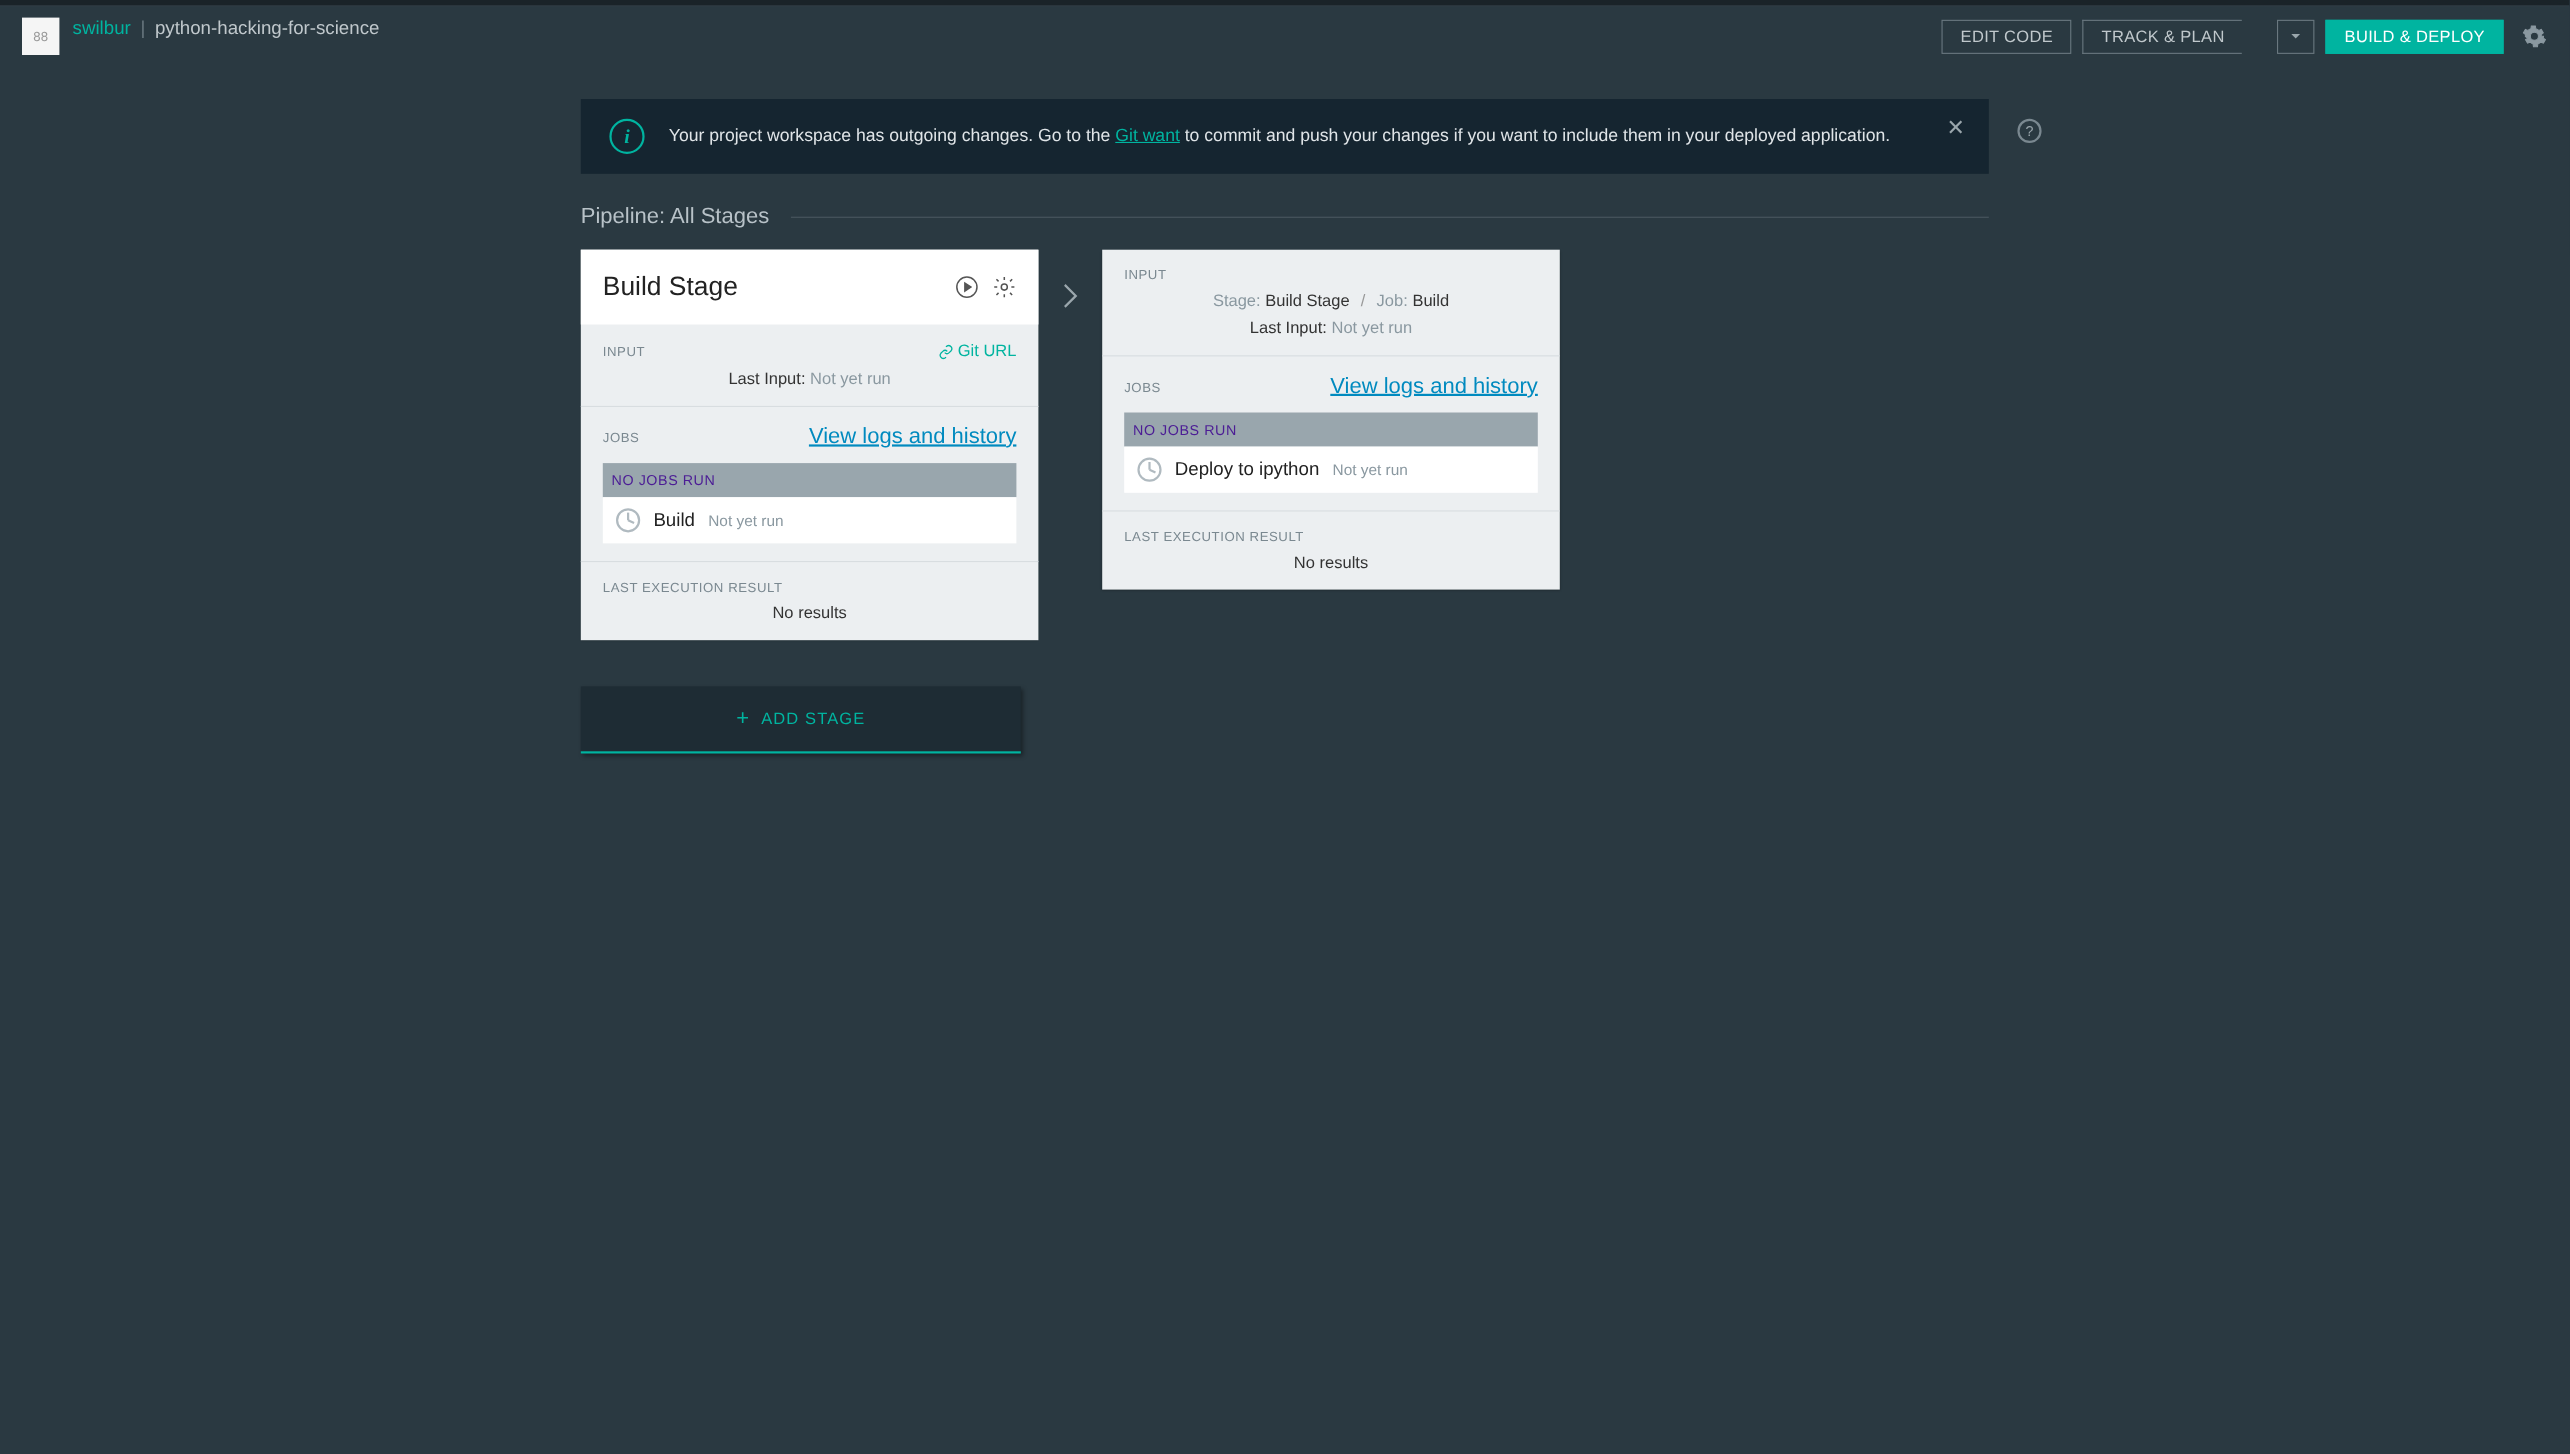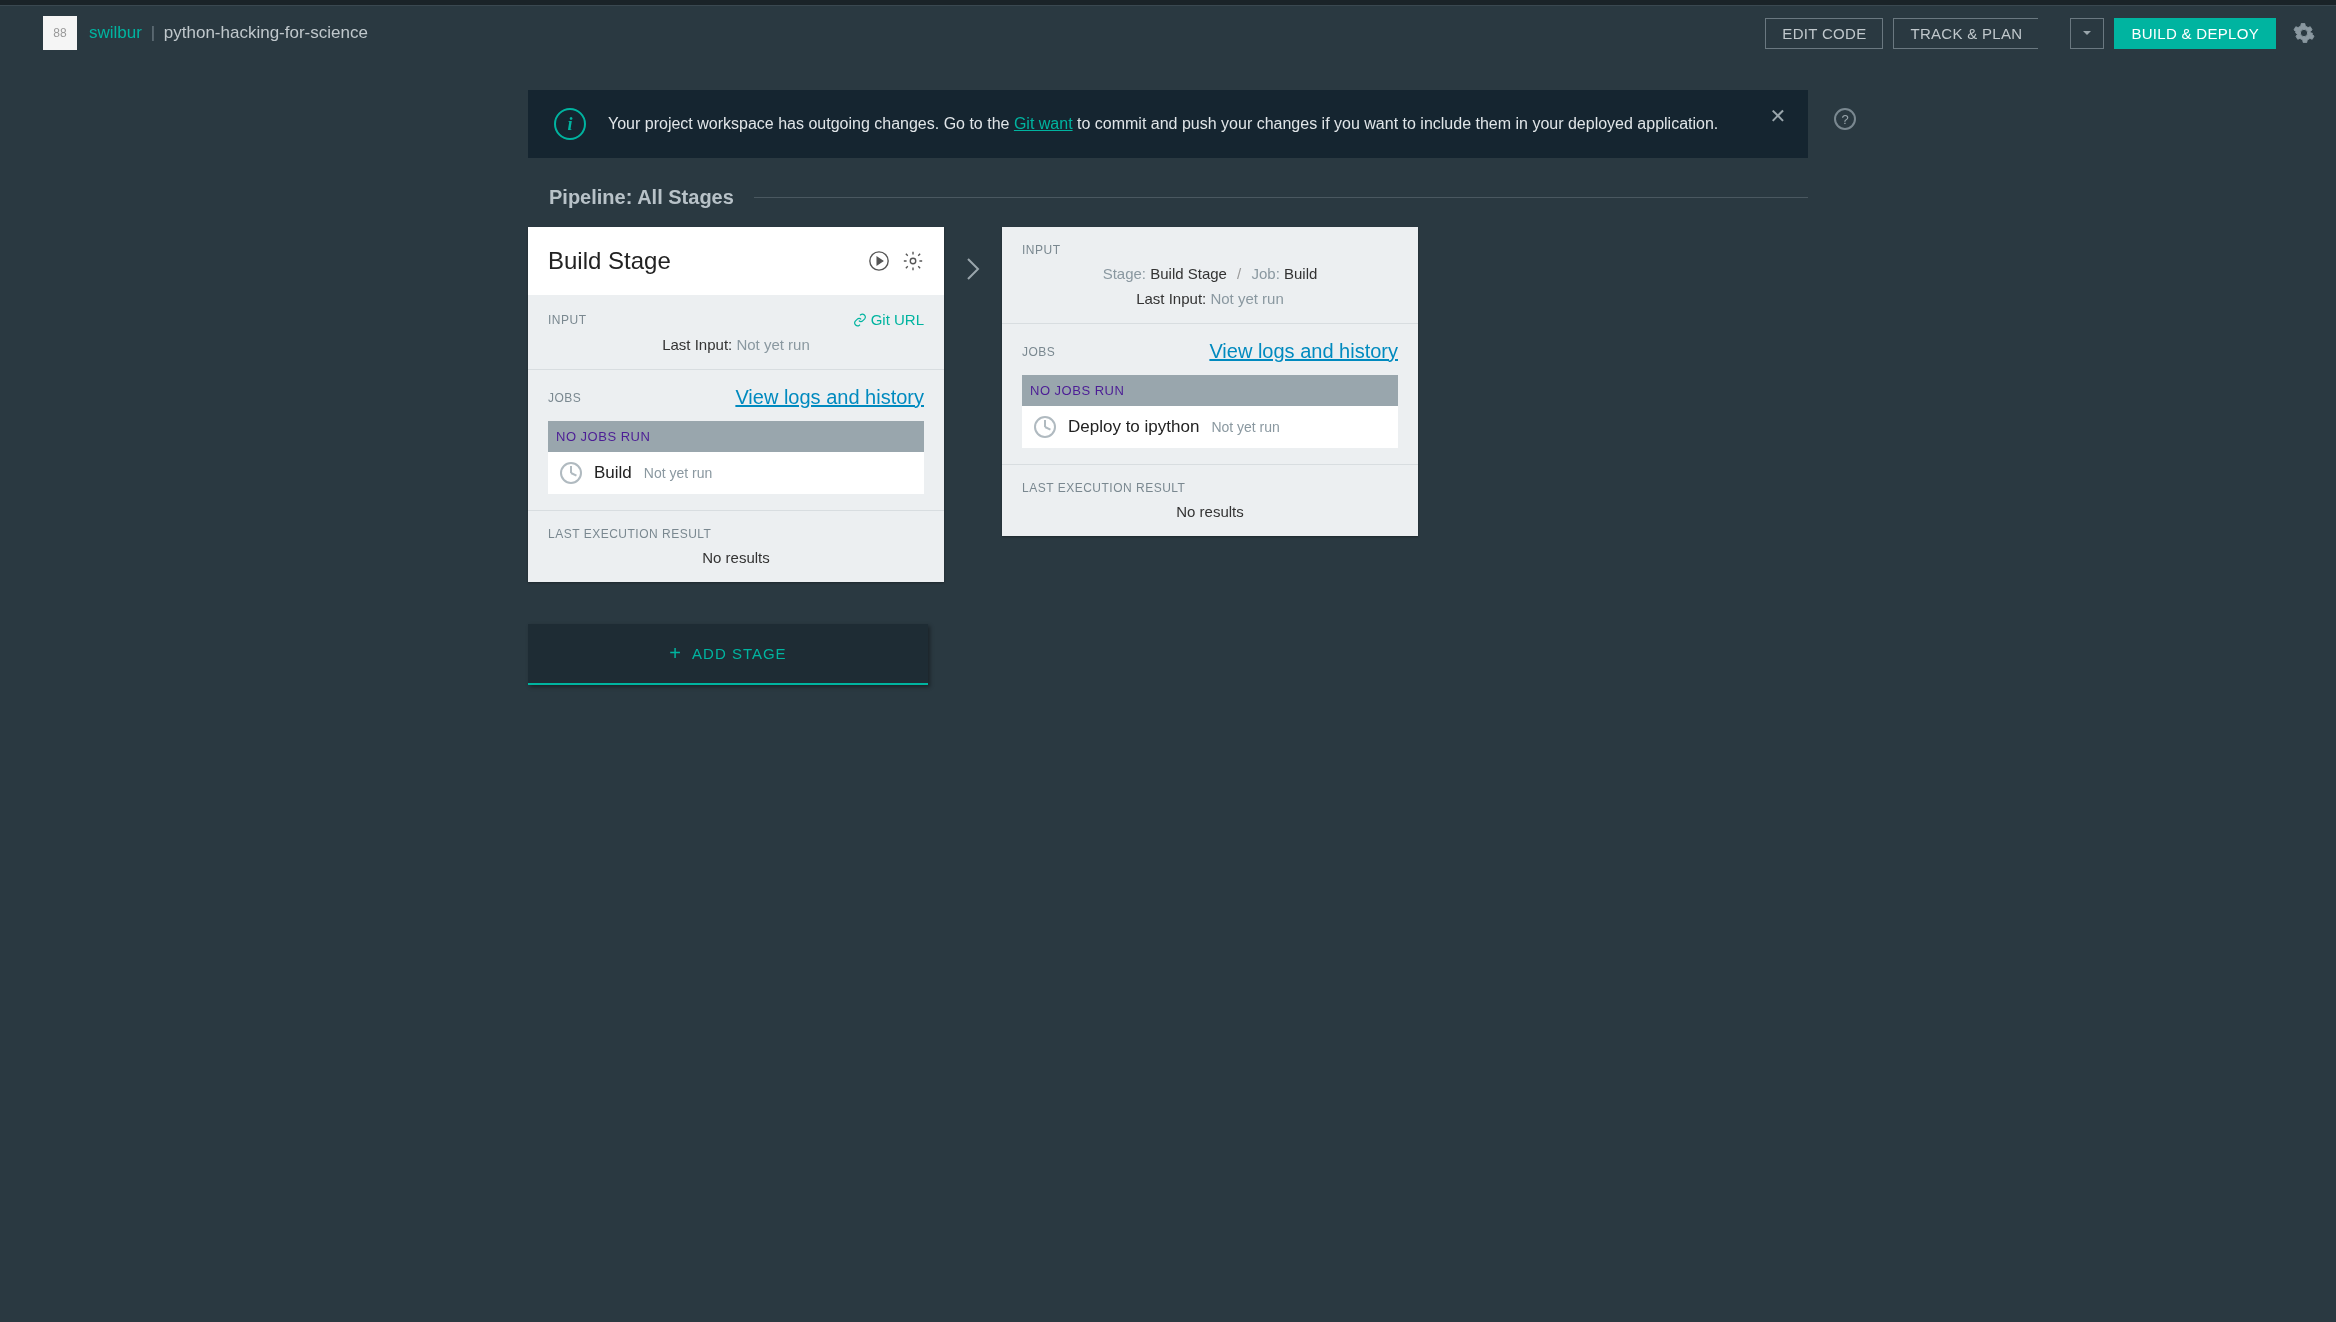--- a/index.html
+++ b/index.html
@@ -11,24 +11,22 @@
     font-size: 14px;
     font-weight: 300;
   }
   .topbar {
     height: 6px;
     background: #1a2328;
     border-bottom: 1px solid #3a4850;
   }
   .header {
     display: flex;
-    align-items: center;
     padding: 10px 20px;
     background: #2a3941;
-    margin-left: 23px;
   }
   .app-icon {
     width: 34px;
     height: 34px;
     background: #f5f5f5;
     display: flex;
     align-items: center;
     justify-content: center;
     font-size: 12px;
     color: #999;
@@ -152,23 +150,22 @@
 
   .pipeline-title-row {
     display: flex;
     align-items: center;
     margin-top: 28px;
     margin-bottom: 18px;
   }
   .pipeline-title {
     color: #b8c2c8;
     font-size: 20px;
-    font-weight: 700;
+    font-weight: 400;
     margin-right: 20px;
-    margin-left: 21px;
   }
   .hr-line {
     flex: 1;
     height: 1px;
     background: #4a5860;
   }
 
   .stages-row {
     display: flex;
     align-items: flex-start;

